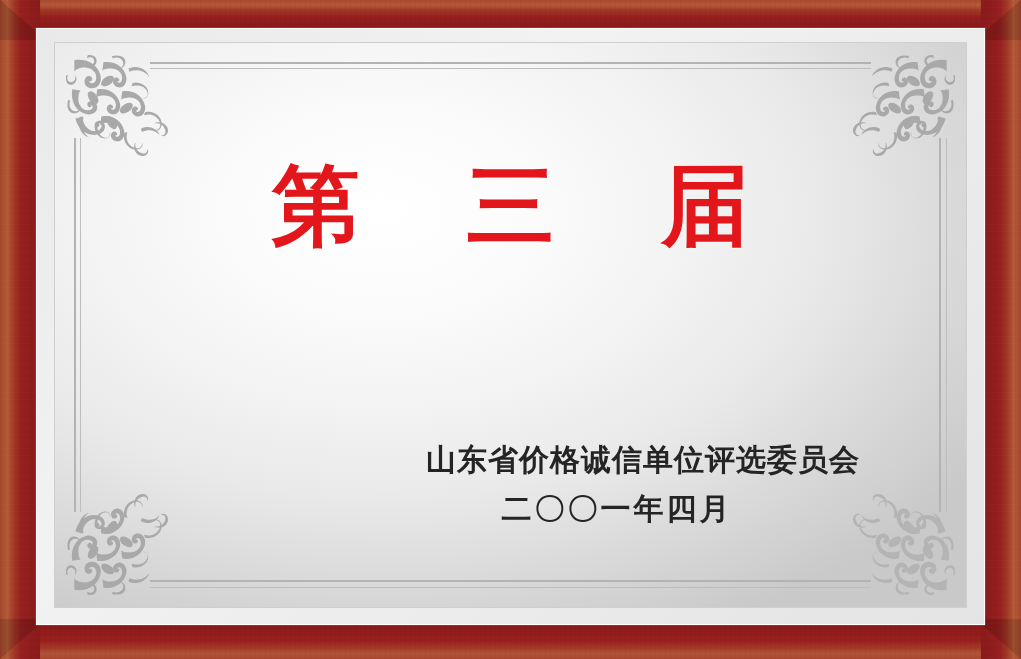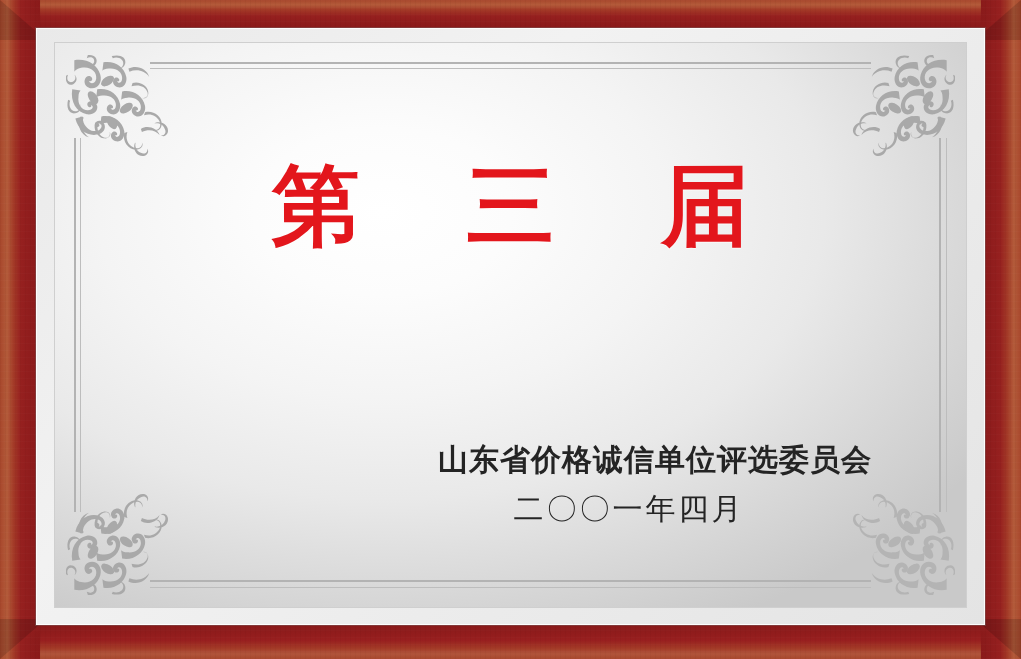--- a/index.html
+++ b/index.html
@@ -122,34 +122,34 @@
     font-family:"DejaVu Serif","Liberation Serif",serif;
     font-weight:bold;
     font-size:92px;
     line-height:1.12;
     letter-spacing:6px;
     text-indent:6px;
     margin-top:18px;
     text-shadow:0 1px 0 rgba(255,255,255,.6);
   }
   .sign-block{
-    position:absolute; right:72px; bottom:80px;
+    position:absolute; right:84px; bottom:80px;
     text-align:center;
     width:480px;
   }
   .sign-org{
     color:#242424;
     font-weight:bold;
     font-size:30px;
     letter-spacing:1px;
     line-height:1.3;
   }
   .sign-date{
     color:#242424;
-    font-weight:normal;
+    font-weight:bold;
     font-size:30px;
     letter-spacing:3px;
     line-height:1.3;
     margin-top:10px;
     padding-right:52px;
   }
 </style>
 </head>
 <body>
 

